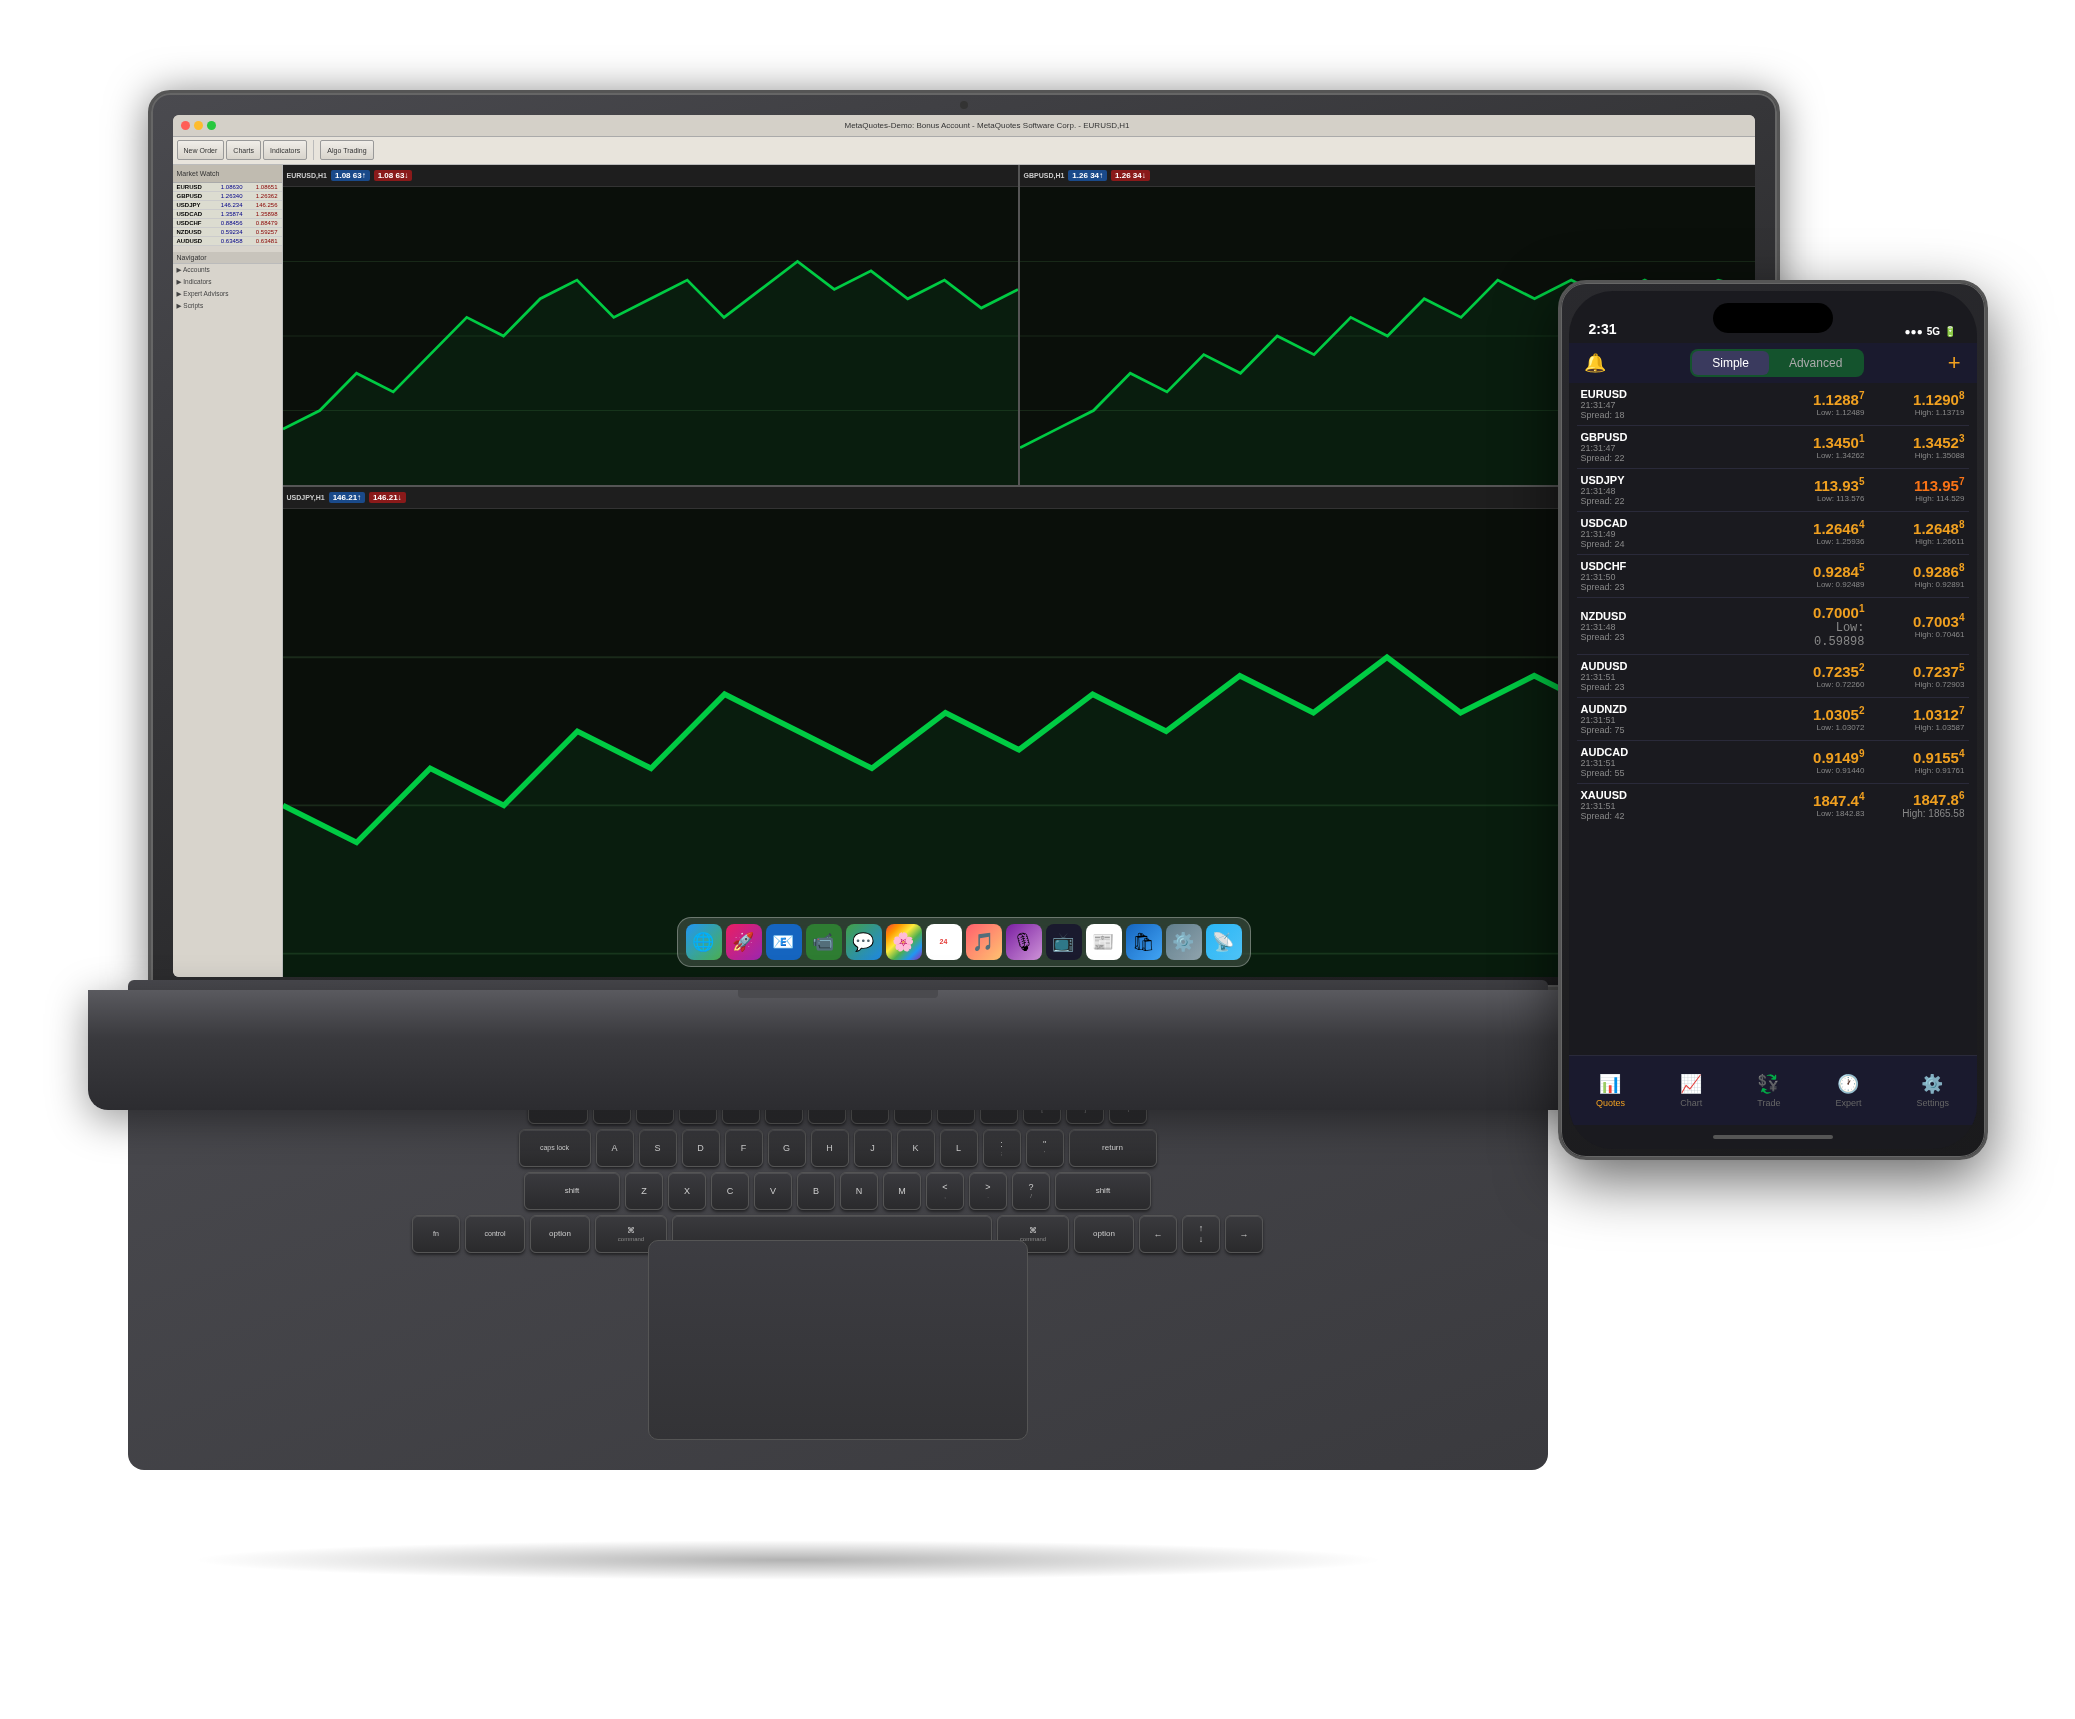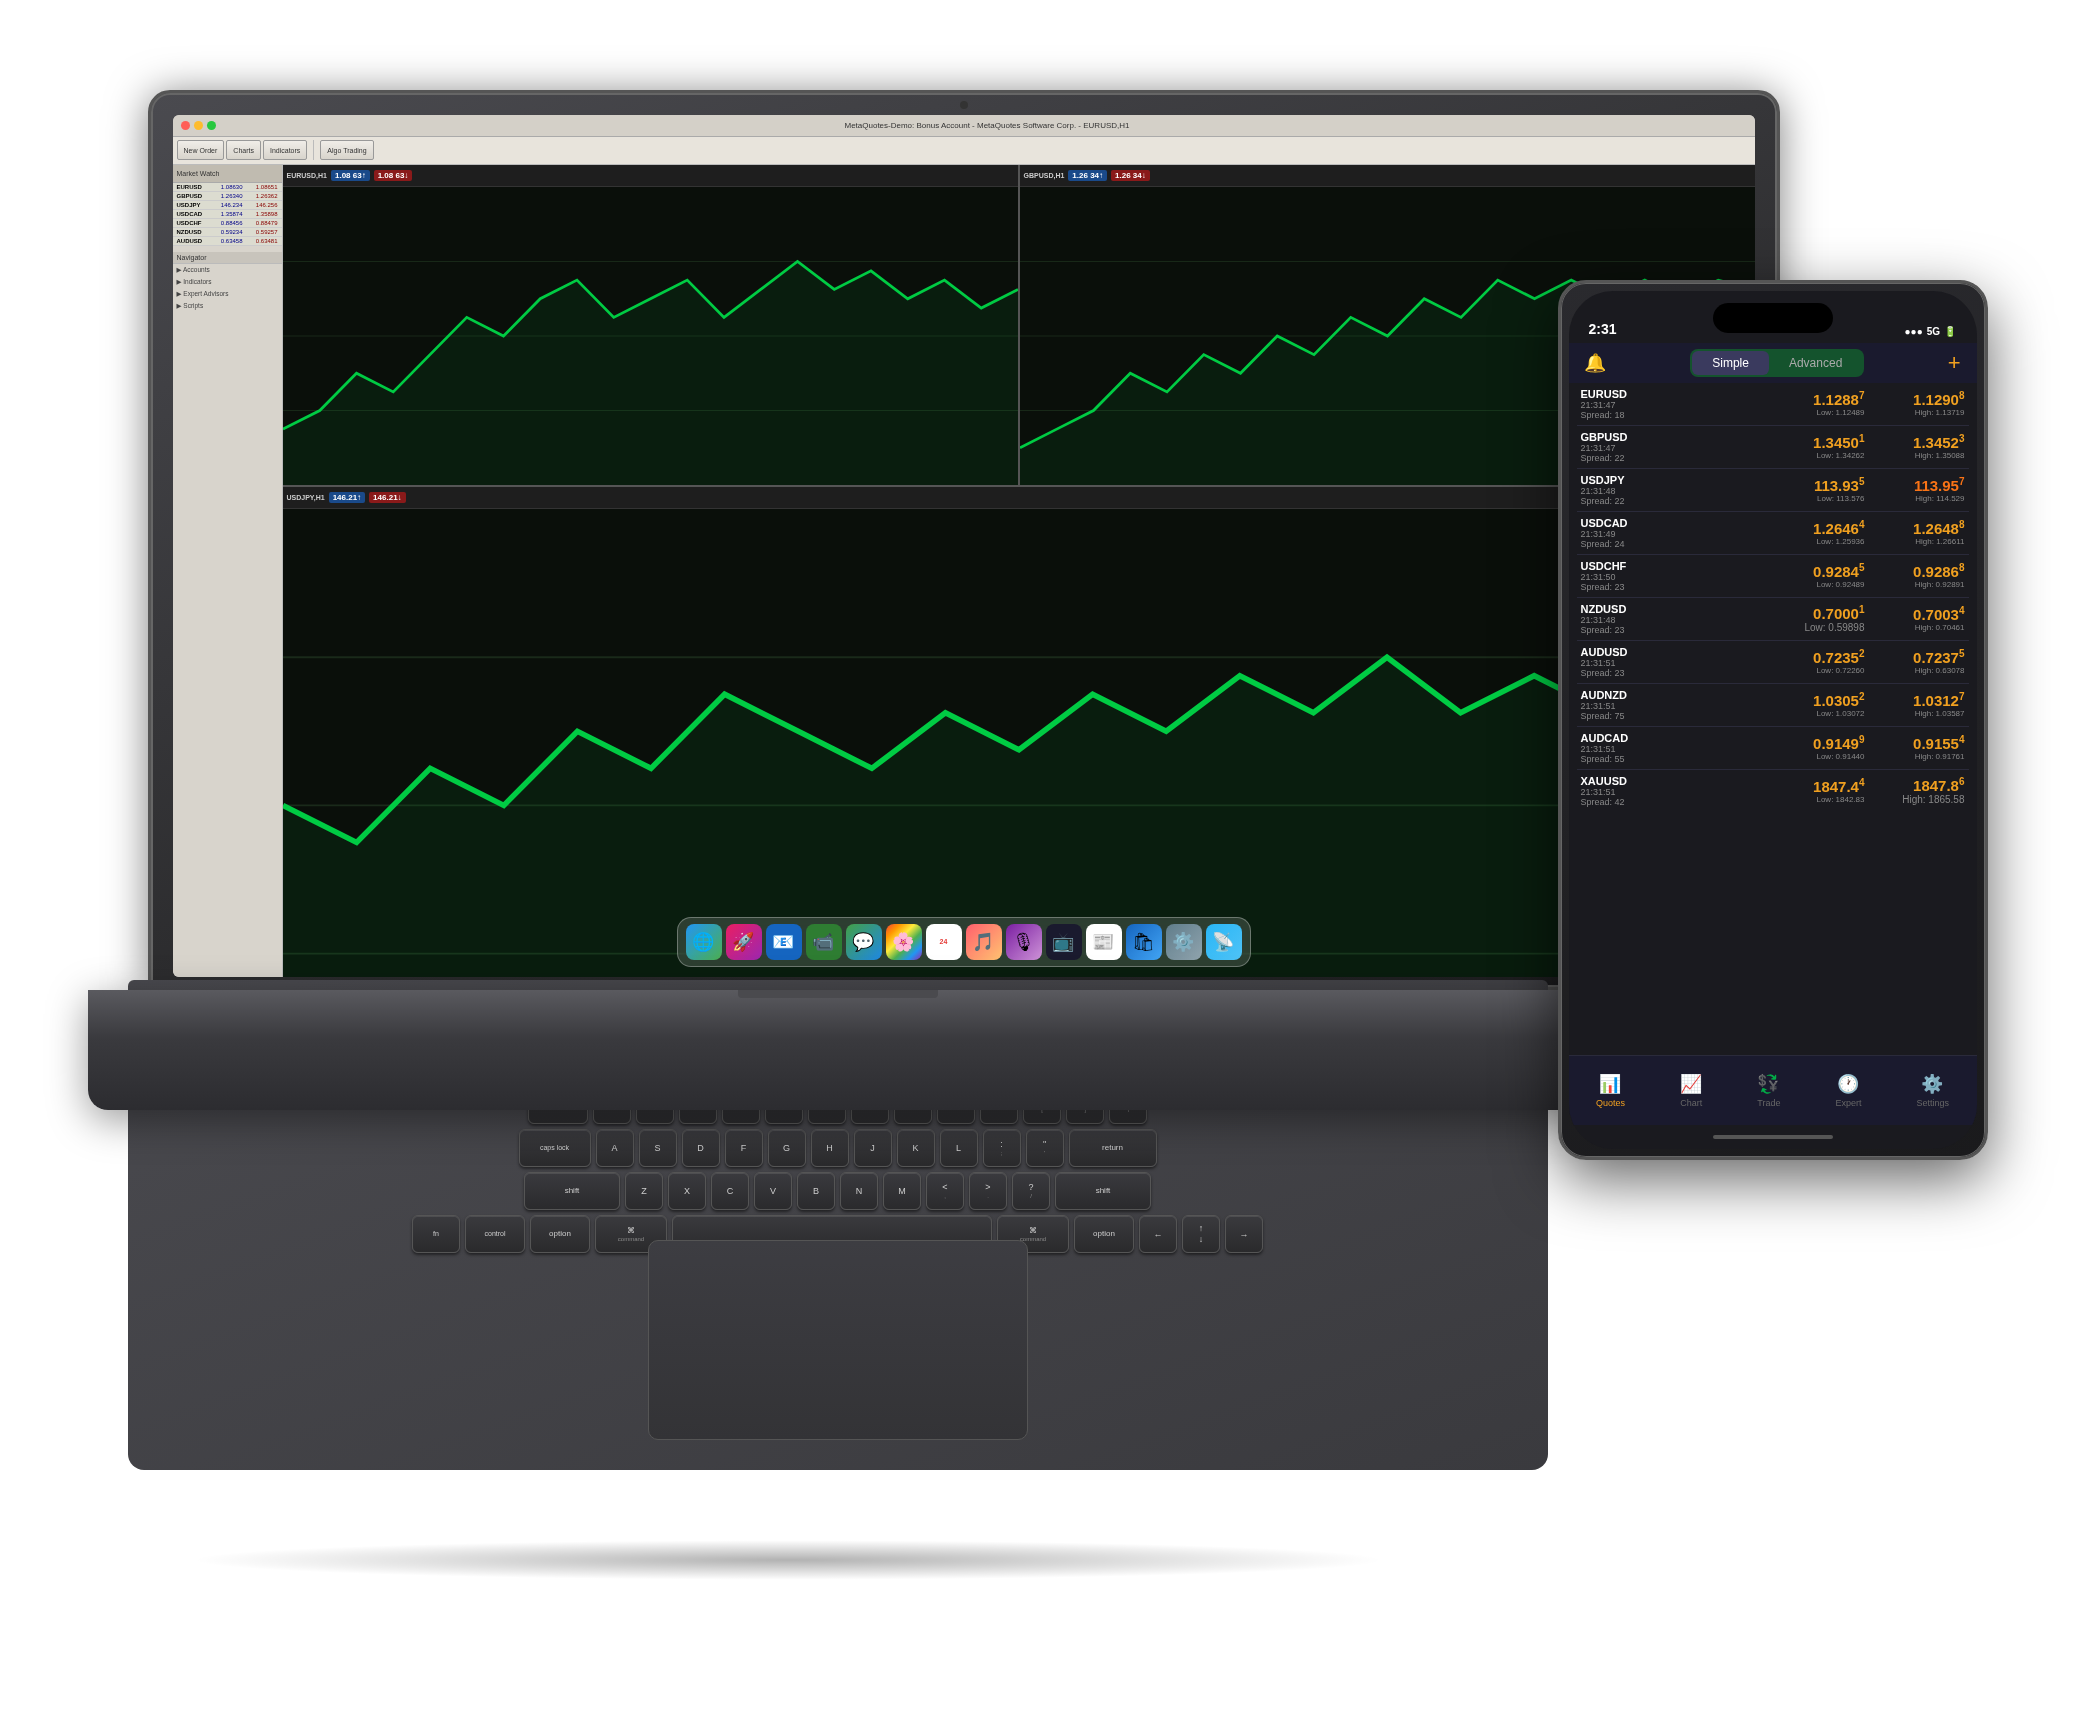--- a/index.html
+++ b/index.html
@@ -1090,41 +1090,41 @@
         </div>
 
         <div class="currency-row">
           <div class="currency-left">
             <div class="currency-name">NZDUSD</div>
             <div class="currency-time">21:31:48</div>
             <div class="currency-spread">Spread: 23</div>
           </div>
           <div class="currency-mid">
             <div class="currency-bid up" style="font-size:15px;font-weight:700;color:#f0a020;">0.7000<sup style="font-size:10px;">1</sup></div>
-            <div style="font-size:10px;color:#888;">Low: 0.59898</div>
+            <div style="font-size:12px;color:#888;font-family:Liberation Mono, monospace;">Low: 0.59898</div>
           </div>
           <div class="currency-right">
             <div class="currency-ask up" style="font-size:15px;font-weight:700;color:#f0a020;">0.7003<sup style="font-size:10px;">4</sup></div>
             <div style="font-size:8px;color:#888;">High: 0.70461</div>
           </div>
         </div>
 
         <div class="currency-row">
           <div class="currency-left">
             <div class="currency-name">AUDUSD</div>
             <div class="currency-time">21:31:51</div>
             <div class="currency-spread">Spread: 23</div>
           </div>
           <div class="currency-mid">
             <div class="currency-bid up" style="font-size:15px;font-weight:700;color:#f0a020;">0.7235<sup style="font-size:10px;">2</sup></div>
             <div style="font-size:8px;color:#888;">Low: 0.72260</div>
           </div>
           <div class="currency-right">
             <div class="currency-ask up" style="font-size:15px;font-weight:700;color:#f0a020;">0.7237<sup style="font-size:10px;">5</sup></div>
-            <div style="font-size:8px;color:#888;">High: 0.63078</div>
+            <div style="font-size:8px;color:#888;">High: 0.72903</div>
           </div>
         </div>
 
         <div class="currency-row">
           <div class="currency-left">
             <div class="currency-name">AUDNZD</div>
             <div class="currency-time">21:31:51</div>
             <div class="currency-spread">Spread: 75</div>
           </div>
           <div class="currency-mid">

